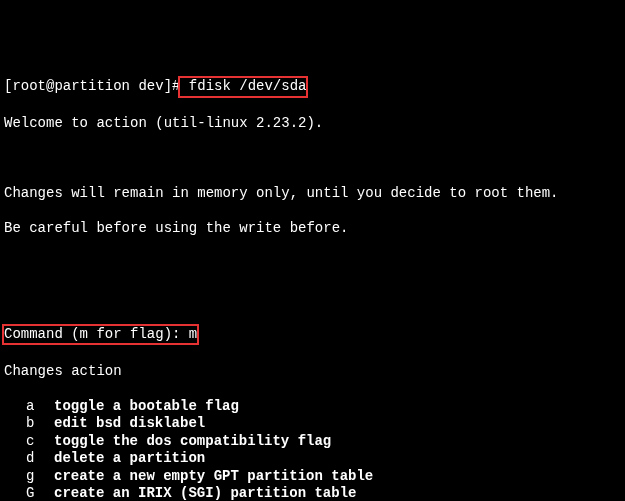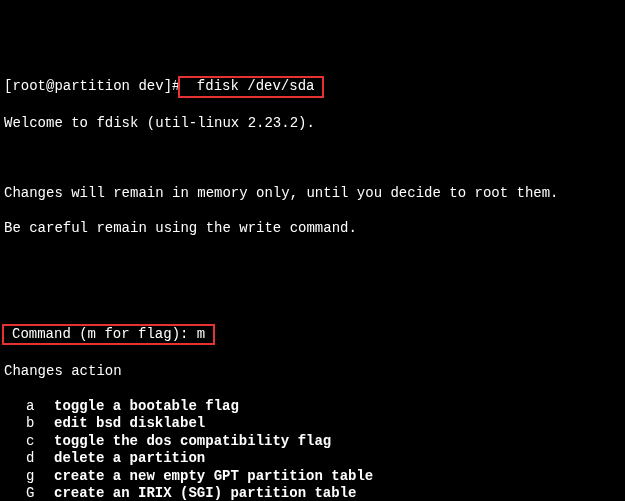--- a/index.html
+++ b/index.html
@@ -18,21 +18,21 @@
       height: 501px;
       overflow: hidden;
       white-space: pre;
     }
     .line {
       min-height: 17px;
     }
     .highlight-box {
       display: inline-block;
       border: 2px solid #e63232;
-      padding: 0 8px;
+      padding: 0 0;
       margin-left: -2px;
     }
     .action-line {
       display: flex;
     }
     .action-key {
       width: 50px;
       text-align: left;
       padding-left: 22px;
     }
@@ -40,24 +40,24 @@
       flex: 1;
       font-weight: bold;
     }
   </style>
 </head>
 <body>
 
 
 
 <div class="line"><span>[root@partition dev]#</span><span class="highlight-box"><span> fdisk /dev/sda</span></span></div>
-<div class="line">Welcome to fdisk (util-linux 2.23.2).</div>
+<div class="line">Welcome to action (util-linux 2.23.2).</div>
 <div class="line"></div>
 <div class="line">Changes will remain in memory only, until you decide to root them.</div>
-<div class="line">Be careful remain using the write command.</div>
+<div class="line">Be careful before using the write before.</div>
 <div class="line"></div>
 <div class="line"></div>
 <div class="line"><span class="highlight-box"><span>Command (m for flag): </span><span>m</span></span></div>
 <div class="line">Changes action</div>
 <div id="actions-container"><div class="line action-line"><span class="action-key">a</span><span class="action-desc">toggle a bootable flag</span></div><div class="line action-line"><span class="action-key">b</span><span class="action-desc">edit bsd disklabel</span></div><div class="line action-line"><span class="action-key">c</span><span class="action-desc">toggle the dos compatibility flag</span></div><div class="line action-line"><span class="action-key">d</span><span class="action-desc">delete a partition</span></div><div class="line action-line"><span class="action-key">g</span><span class="action-desc">create a new empty GPT partition table</span></div><div class="line action-line"><span class="action-key">G</span><span class="action-desc">create an IRIX (SGI) partition table</span></div></div>
 
 
 
 
 </body></html>

